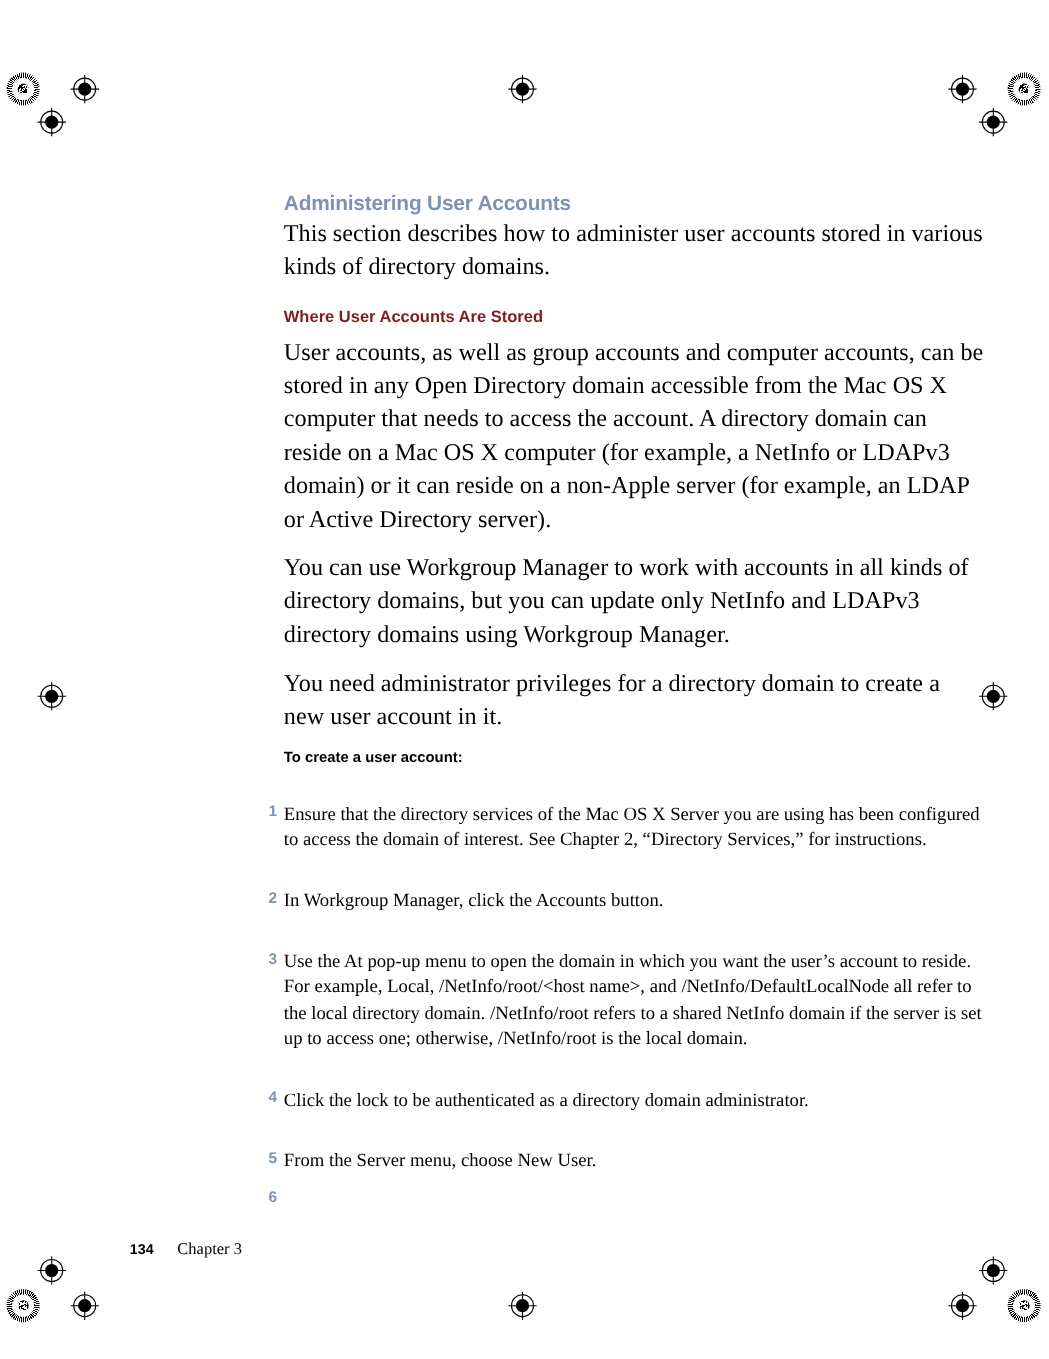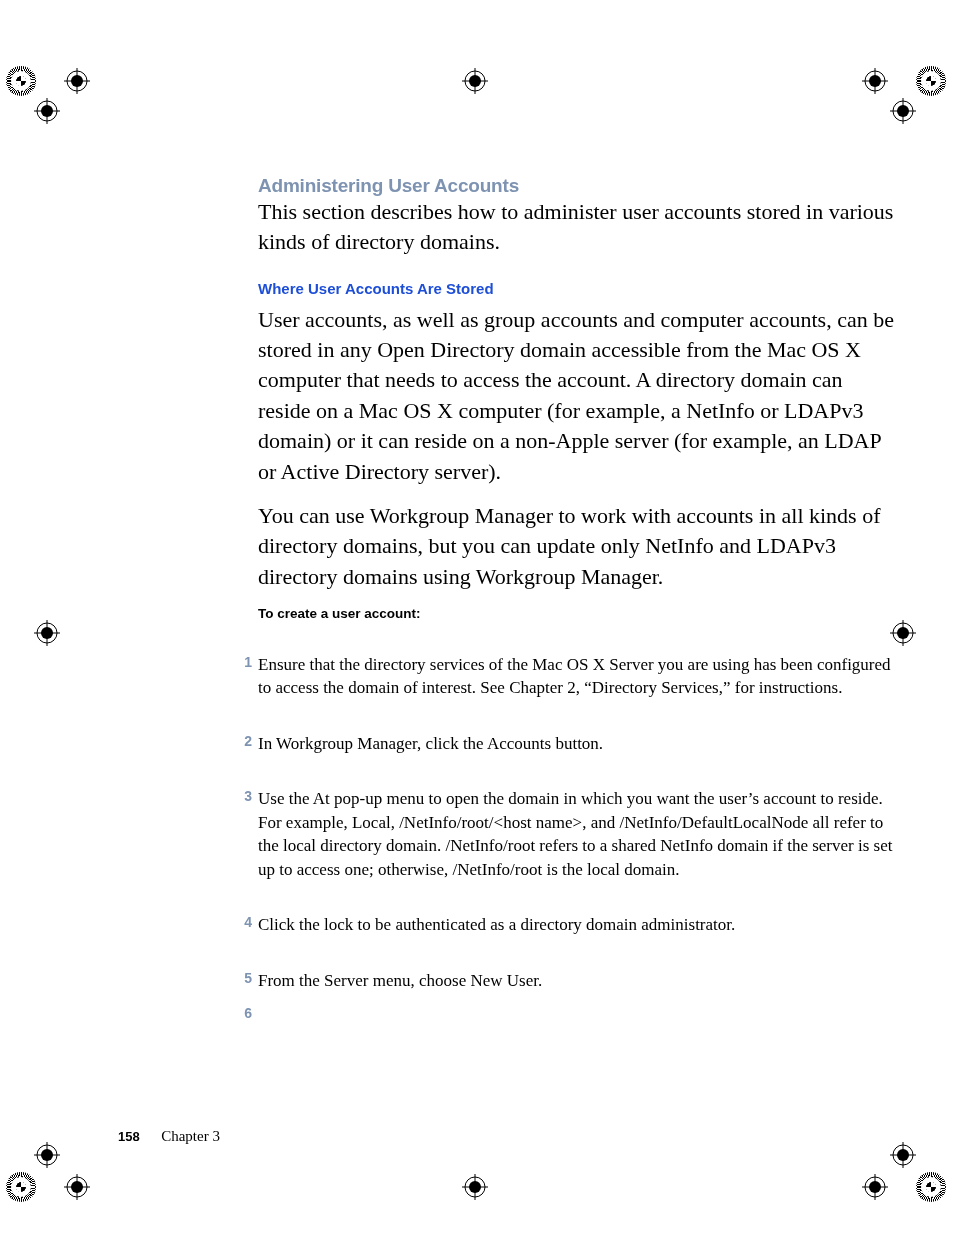--- a/index.html
+++ b/index.html
@@ -31,21 +31,21 @@
     font-weight: 900;
     font-size: 19px;
     color: #7d93b1;
     margin: 0 0 0 0;
     letter-spacing: -0.2px;
   }
   .h2 {
     font-family: Arial, Helvetica, sans-serif;
     font-weight: 900;
     font-size: 15px;
-    color: #1d4ed8;
+    color: #7f1d1d;
     margin: 22px 0 8px 0;
     letter-spacing: 0px;
   }
   .h3 {
     font-family: Arial, Helvetica, sans-serif;
     font-weight: 900;
     font-size: 13.5px;
     color: #000000;
     margin: 14px 0 10px 0;
   }
@@ -249,20 +249,21 @@
   <div class="rosette" style="left:916px; top:1172px;"></div>
 
   <div class="content">
     <div class="h1">Administering User Accounts</div>
     <p>This section describes how to administer user accounts stored in various kinds of directory domains.</p>
 
     <div class="h2">Where User Accounts Are Stored</div>
     <p>User accounts, as well as group accounts and computer accounts, can be stored in any Open Directory domain accessible from the Mac OS X computer that needs to access the account. A directory domain can reside on a Mac OS X computer (for example, a NetInfo or LDAPv3 domain) or it can reside on a non-Apple server (for example, an LDAP or Active Directory server).</p>
     <p>You can use Workgroup Manager to work with accounts in all kinds of directory domains, but you can update only NetInfo and LDAPv3 directory domains using Workgroup Manager.</p>
 
+    <p>You need administrator privileges for a directory domain to create a new user account in it.</p>
 
     <div class="h3">To create a user account:</div>
 
     <ol class="steps">
       <li>
           <div class="step-content">Ensure that the directory services of the Mac OS X Server you are using has been configured to access the domain of interest. See Chapter 2, “Directory Services,” for instructions.</div>
         </li>
       <li>
           <div class="step-content">In Workgroup Manager, click the Accounts button.</div>
         </li>
@@ -274,17 +275,17 @@
         </li>
       <li>
           <div class="step-content">From the Server menu, choose New User.</div>
         </li>
       <li>
       </li>
     </ol>
   </div>
 
   <div class="footer">
-    <span class="pgnum">158</span>
+    <span class="pgnum">134</span>
     <span class="chap">Chapter 3</span>
   </div>
 
 </div>
 
 </body></html>

